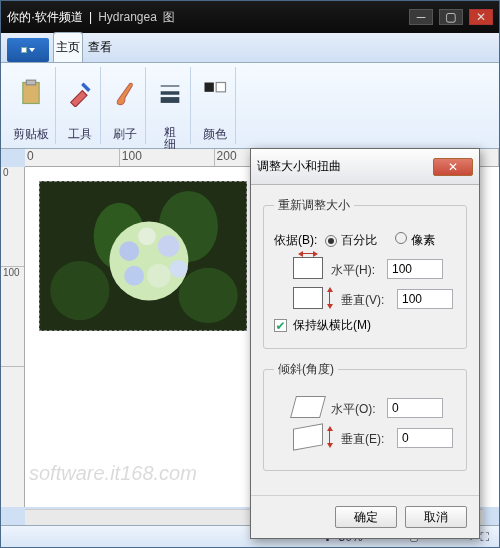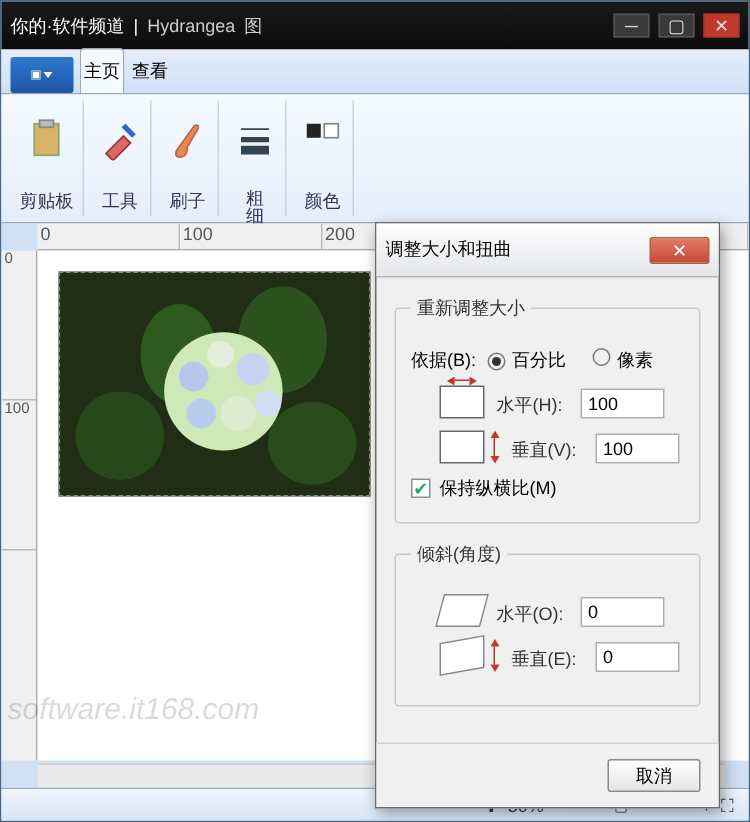--- a/index.html
+++ b/index.html
@@ -26,21 +26,21 @@
   .ruler-h{position:absolute;left:24px;right:0;top:0;height:18px;background:#f0f0f0;border-bottom:1px solid #aaa;font-size:10px;color:#555;display:flex}
   .ruler-h span{width:100px;border-right:1px solid #bbb;padding-left:2px}
   .ruler-v{position:absolute;left:0;top:18px;bottom:18px;width:24px;background:#f0f0f0;border-right:1px solid #aaa}
   .ruler-v span{display:block;height:100px;border-bottom:1px solid #bbb;font-size:10px;color:#555;padding-left:2px}
   .canvas{position:absolute;left:24px;top:18px;right:0;bottom:18px;background:#fff}
   .photo{position:absolute;left:14px;top:14px;width:208px;height:150px;background:#2a3a1f;border:1px dashed #888;overflow:hidden}
   .photo svg{width:100%;height:100%}
   .status{height:22px;background:linear-gradient(#eef4fc,#d8e6f7);border-top:1px solid #9ab;display:flex;align-items:center;justify-content:flex-end;gap:6px;padding:0 10px;color:#335}
   .status .slider{width:80px;height:4px;background:#b8c6da;border-radius:2px;position:relative}
   .status .thumb{position:absolute;left:28px;top:-3px;width:8px;height:10px;background:#fff;border:1px solid #789;border-radius:2px}
-  .watermark{position:absolute;left:4px;bottom:40px;font-size:20px;color:rgba(0,0,0,0.15);font-style:italic;pointer-events:none}
+  .watermark{position:absolute;left:28px;bottom:40px;font-size:20px;color:rgba(0,0,0,0.15);font-style:italic;pointer-events:none}
 
   
   .dlg{position:absolute;left:250px;top:148px;width:230px;background:#f0f0f0;border:1px solid #6a6a6a;box-shadow:2px 3px 10px rgba(0,0,0,0.4)}
   .dlg-title{height:36px;background:linear-gradient(#fdfdfd,#e4e6ea);display:flex;align-items:center;padding:0 6px;border-bottom:1px solid #b6b6b6}
   .dlg-title .t{flex:1}
   .dlg-close{width:40px;height:18px;background:linear-gradient(#e07a6a,#c84a38);border:1px solid #a63;border-radius:2px;color:#fff;display:flex;align-items:center;justify-content:center}
   .dlg-body{padding:12px}
   fieldset{border:1px solid #c8c8c8;border-radius:3px;padding:10px 10px 14px 10px;margin-bottom:12px}
   legend{padding:0 4px;color:#333}
   .row{display:flex;align-items:flex-end;gap:8px;margin:8px 0}
@@ -240,16 +240,19 @@
               <div class="vline"></div>
             </div>
         </div>
         <span class="ilabel">垂直(E):</span>
         <input class="num-input" value="0" style="">
       </div>
     </fieldset>
   </div>
   <div class="dlg-btns">
     <div class="btn">
+        <span>确定</span>
+      </div>
+    <div class="btn">
         <span>取消</span>
       </div>
   </div>
 </div>
 
 </body></html>

